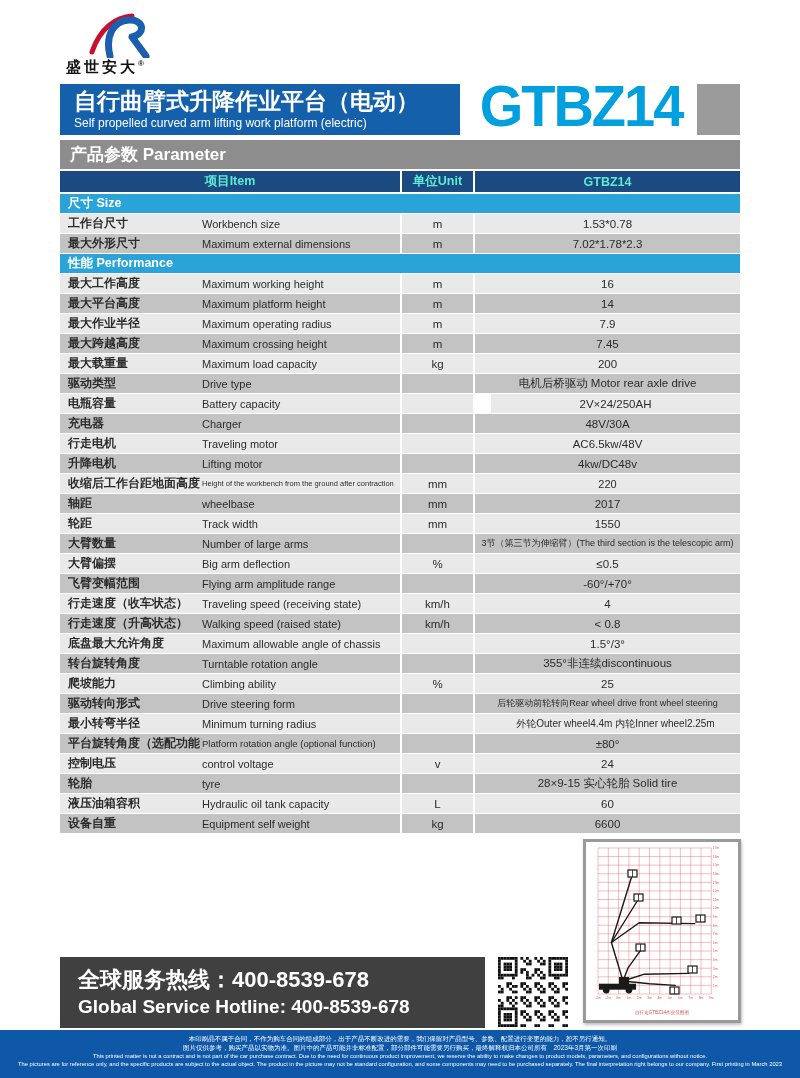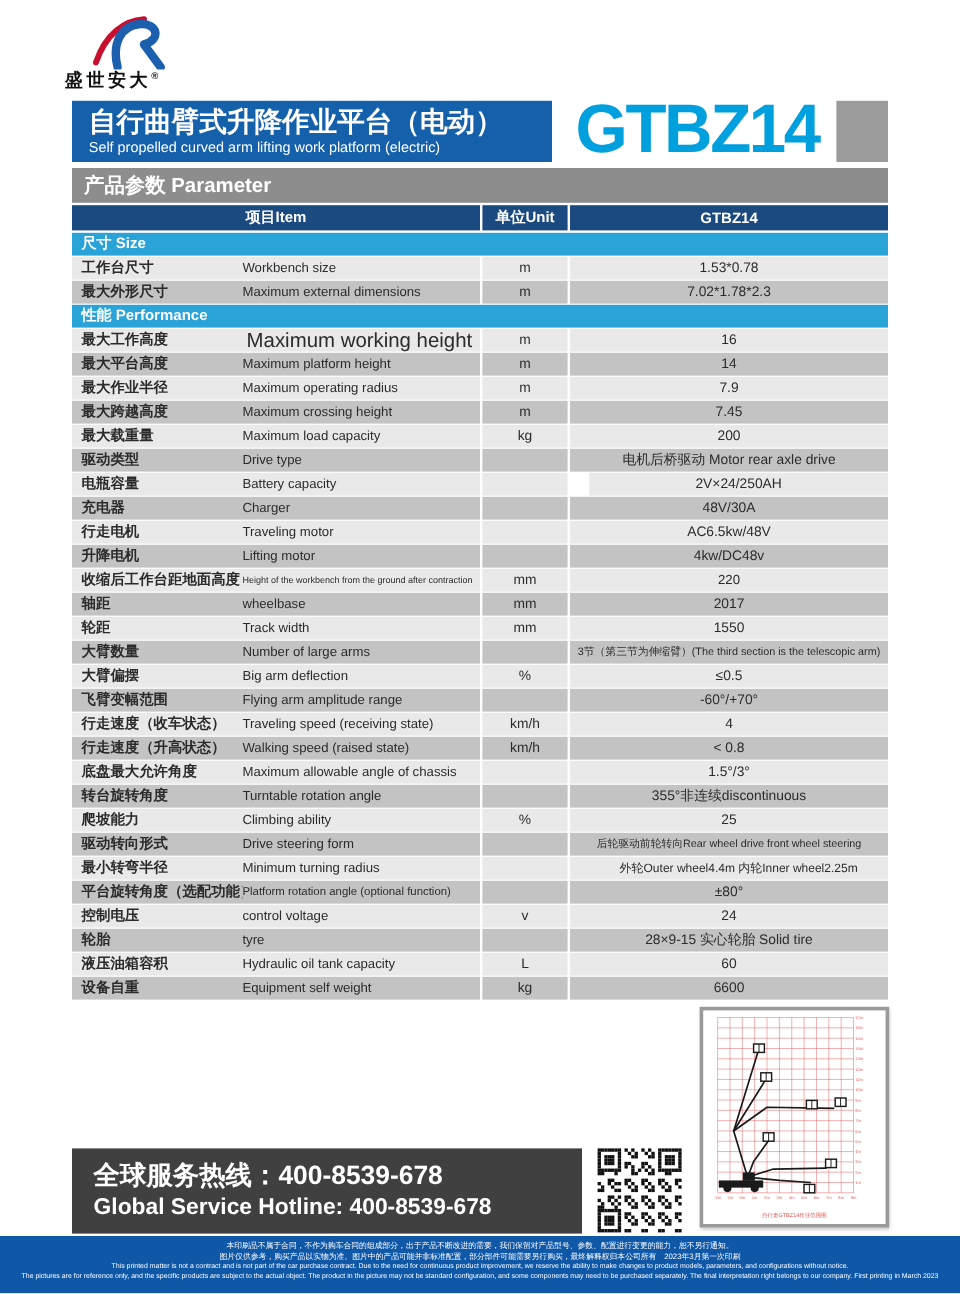--- a/index.html
+++ b/index.html
@@ -1,21 +1,21 @@
 <!DOCTYPE html>
 <html><head>
 <meta charset="utf-8">
 <style>
   html,body{margin:0;padding:0;background:#ffffff;}
   .page{
     position:relative;width:800px;height:1078px;background:#ffffff;overflow:hidden;
     font-family:"Liberation Sans","DejaVu Sans",sans-serif;
   }
   
-  .logo-block{position:absolute;left:54px;top:10px;width:130px;height:72px;}
+  .logo-block{position:absolute;left:66px;top:10px;width:130px;height:72px;}
   .logo-mark{display:block;margin-left:18px;}
   .logo-text{font-size:15px;font-weight:700;color:#111;letter-spacing:3px;margin-top:0px;white-space:nowrap;}
   .logo-reg{font-size:8px;vertical-align:super;letter-spacing:0;}
   
   .title-band{
     position:absolute;left:60px;top:84px;width:400px;height:51px;background:#1560ab;color:#fff;
     padding-left:14px;box-sizing:border-box;
   }
   .title-cn{font-size:23px;font-weight:700;line-height:30px;margin-top:2px;white-space:nowrap;}
   .title-en{font-size:12px;font-weight:400;line-height:15px;white-space:nowrap;}
@@ -31,21 +31,21 @@
     font-size:17px;font-weight:700;line-height:29px;padding-left:10px;box-sizing:border-box;
   }
   
   .spec-table{position:absolute;left:60px;top:171px;width:680px;}
   .row{display:flex;height:19px;margin-bottom:1px;align-items:stretch;}
   .cell{display:flex;align-items:center;box-sizing:border-box;}
   .item-cell{width:340px;margin-right:2px;}
   .unit-cell{width:71px;margin-right:2px;justify-content:center;}
   .value-cell{flex:1;justify-content:center;text-align:center;}
   .header-row{height:21px;margin-bottom:2px;}
-  .header-row .cell{background:#1b4a80;color:#ffffff;font-weight:700;font-size:12.5px;justify-content:center;}
+  .header-row .cell{background:#1b4a80;color:#5eead4;font-weight:700;font-size:12.5px;justify-content:center;}
   .section-row{background:#29a3d8;color:#fff;font-weight:700;font-size:12.5px;
     display:flex;align-items:center;padding-left:8px;box-sizing:border-box;}
   .data-row.light .cell{background:#e9e9e9;}
   .data-row.dark .cell{background:#c3c3c3;}
   .data-row{color:#2b2b2b;}
   .cn{width:142px;padding-left:8px;box-sizing:border-box;font-size:12px;font-weight:600;white-space:nowrap;overflow:hidden;}
   .en{flex:1;font-size:11px;white-space:nowrap;overflow:hidden;padding-right:3px;}
   .value-cell{font-size:11.5px;white-space:nowrap;overflow:hidden;}
   .unit-cell{font-size:11.5px;}
   
@@ -110,21 +110,21 @@
             <span class="cn">最大外形尺寸</span>
             <span class="en" style="font-size: 11px;">Maximum external dimensions</span>
           </div>
           <div class="cell unit-cell">m</div>
           <div class="cell value-cell" style="font-size: 11.5px;">7.02*1.78*2.3</div>
         </div>
         <div class="row section-row">性能 Performance</div>
         <div class="row data-row light">
           <div class="cell item-cell">
             <span class="cn">最大工作高度</span>
-            <span class="en" style="font-size: 17px; text-align: center;">Maximum working height</span>
+            <span class="en" style="font-size: 11px;">Maximum working height</span>
           </div>
           <div class="cell unit-cell">m</div>
           <div class="cell value-cell" style="font-size: 11.5px;">16</div>
         </div>
         <div class="row data-row dark">
           <div class="cell item-cell">
             <span class="cn">最大平台高度</span>
             <span class="en" style="font-size: 11px;">Maximum platform height</span>
           </div>
           <div class="cell unit-cell">m</div>

